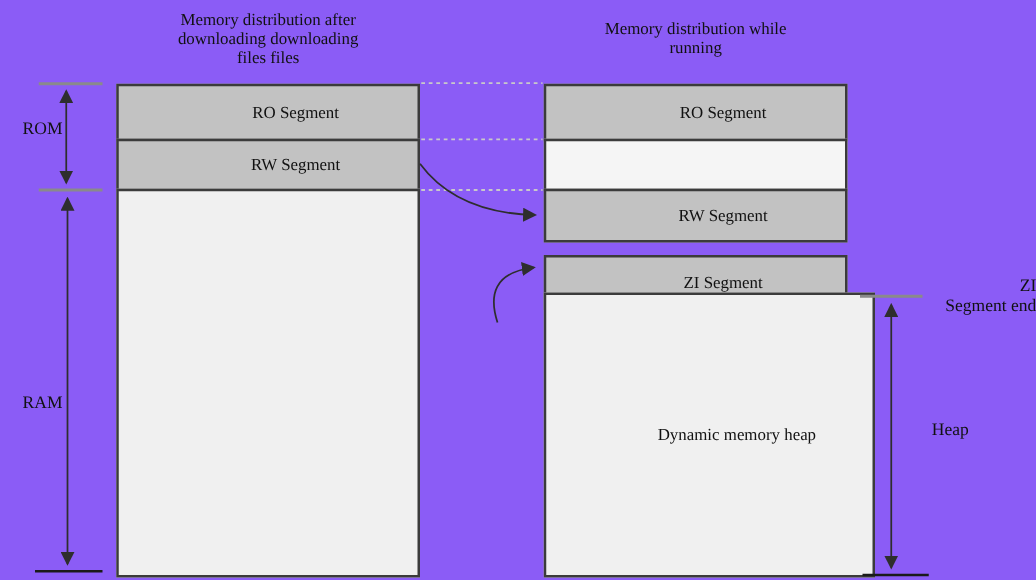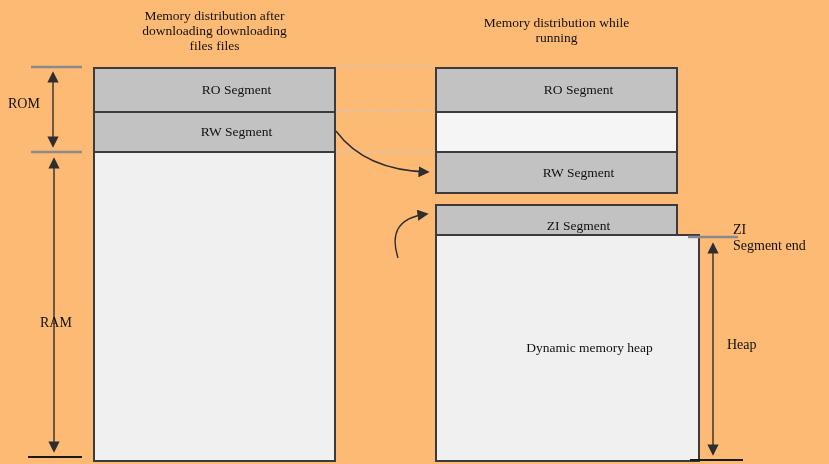--- a/index.html
+++ b/index.html
@@ -5,21 +5,21 @@
   html, body {
     margin: 0;
     padding: 0;
     background: #ffffff;
     font-family: "Liberation Serif", "DejaVu Serif", serif;
   }
   .canvas {
     position: relative;
     width: 829px;
     height: 464px;
-    background: #fdba74;
+    background: #8b5cf6;
     overflow: hidden;
     color: #111111;
   }
   .overlay {
     position: absolute;
     left: 0; top: 0;
     width: 829px; height: 464px;
     pointer-events: none;
   }
   .col-title {
@@ -40,21 +40,21 @@
     color: #111111;
     padding-left: 44px;
   }
   .seg-dark  { background: #c2c2c2; }
   .seg-light { background: #f0f0f0; }
   .seg-gap   { background: #f5f5f5; }
   .side-label {
     position: absolute;
     font-size: 14px;
     color: #111111;
-    text-align: left;
+    text-align: right;
     line-height: 16px;
   }
 </style>
 </head>
 <body>
 
 <div class="canvas">
 
   <div class="col-title" style="left:93px; top:8px; width:243px;">
     <div>Memory distribution after</div>
@@ -114,21 +114,21 @@
     <line x1="688" y1="237" x2="738" y2="237" stroke="#8a8a8a" stroke-width="2.5"></line>
     <line x1="690" y1="460" x2="743" y2="460" stroke="#1a1a1a" stroke-width="2"></line>
     <line x1="713" y1="244" x2="713" y2="454" stroke="#2e2e2e" stroke-width="1.4" marker-start="url(#arr)" marker-end="url(#arr)"></line>
 
     <path d="M 336 131 C 356 158, 388 171, 428 172" fill="none" stroke="#2e2e2e" stroke-width="1.4" marker-end="url(#arr)"></path>
     <path d="M 398 258 C 391 236, 395 218, 427 214" fill="none" stroke="#2e2e2e" stroke-width="1.4" marker-end="url(#arr)"></path>
   </svg>
 
   <div class="side-label" style="left:8px; top:96px; width:42px;">ROM</div>
 
-  <div class="side-label" style="left:8px; top:315px; width:42px;margin-left:32px;">RAM</div>
+  <div class="side-label" style="left:8px; top:315px; width:42px;">RAM</div>
 
   <div class="side-label" style="left:733px; top:222px; width:96px;">
     <div>ZI</div>
     <div>Segment end</div>
   </div>
 
   <div class="side-label" style="left:727px; top:337px; width:48px;">Heap</div>
 
 </div>
 

